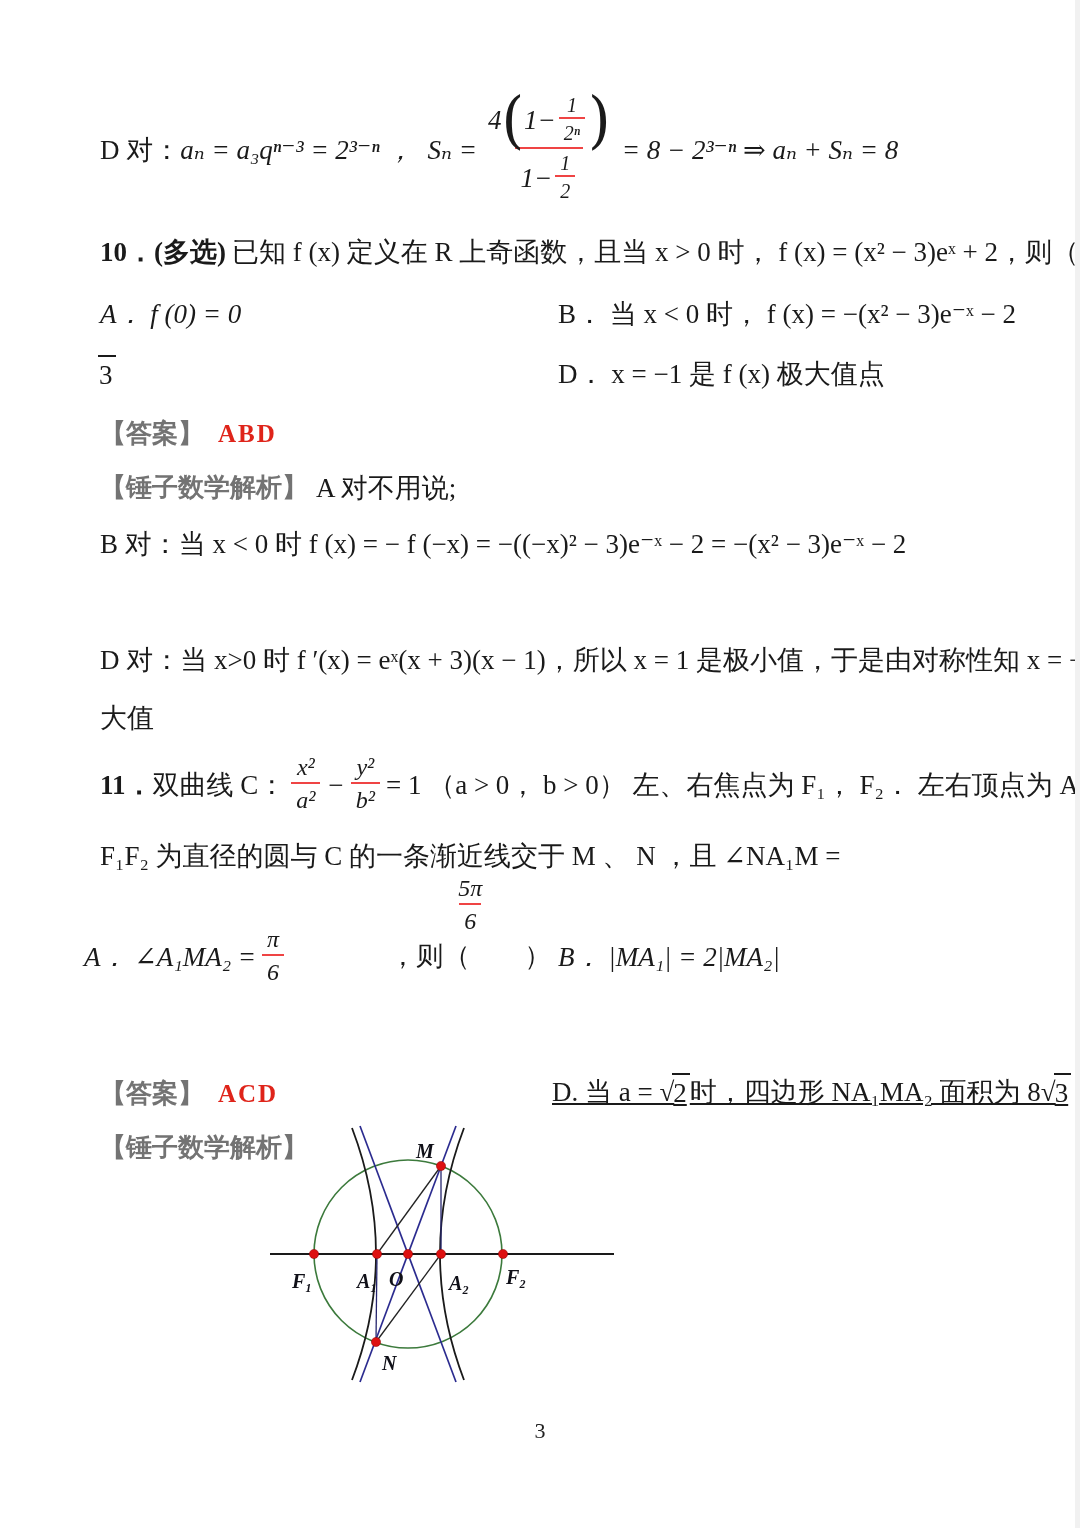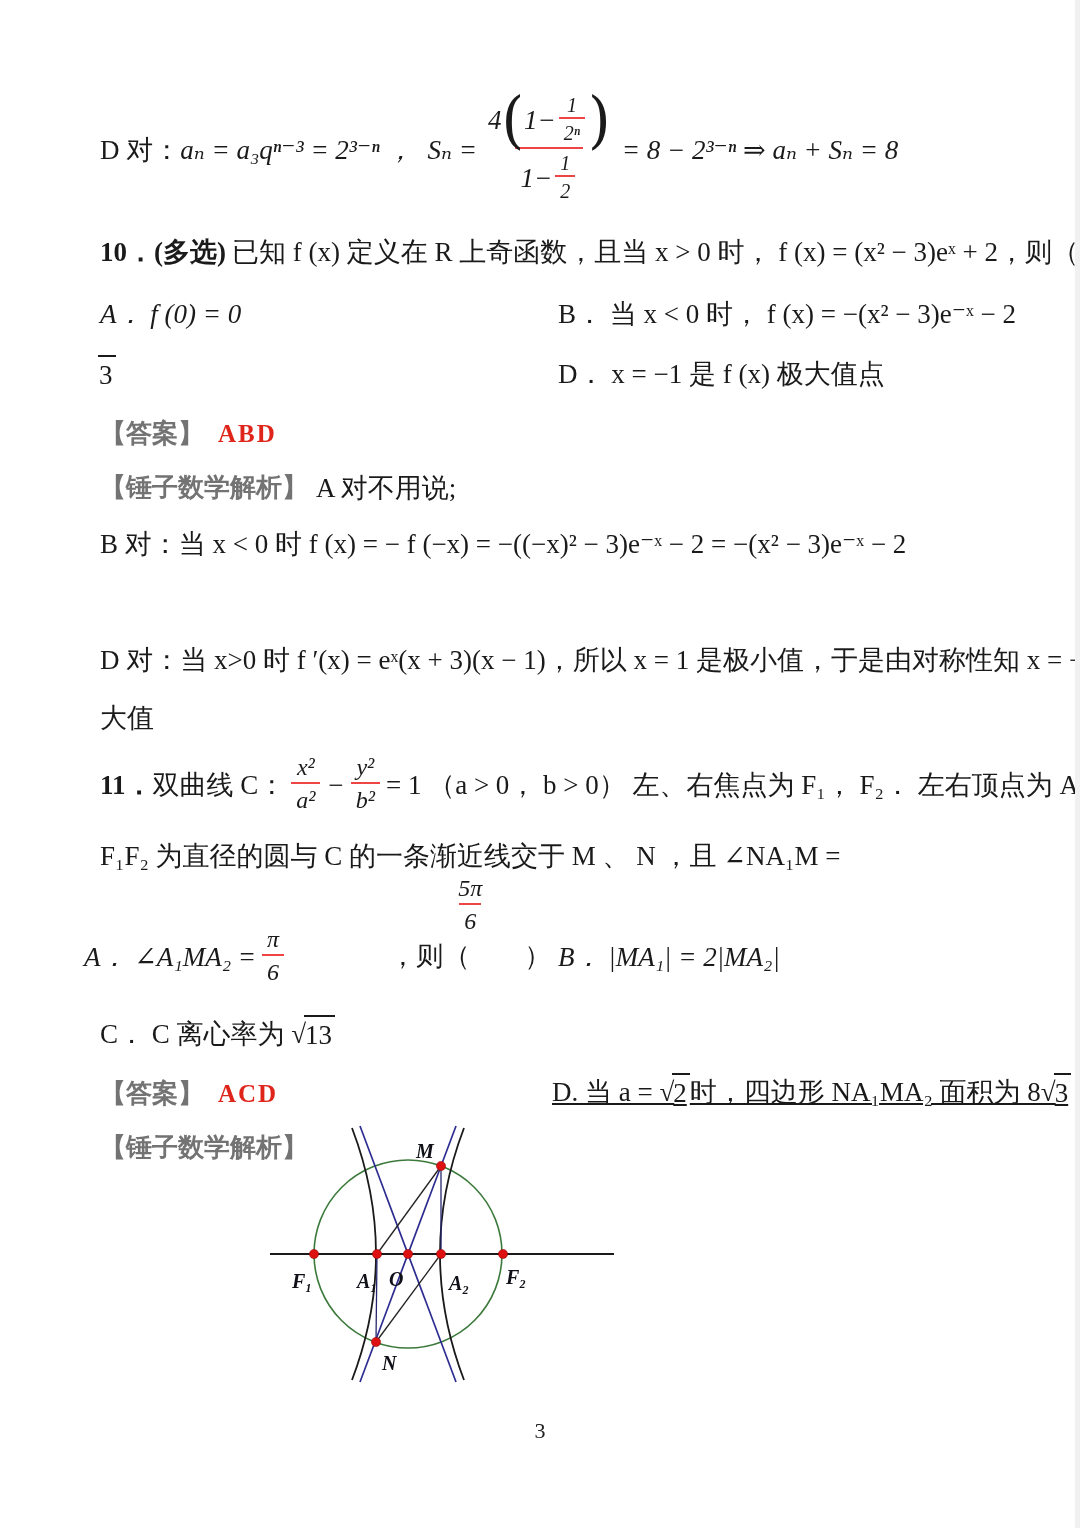--- a/index.html
+++ b/index.html
@@ -136,24 +136,20 @@
     <span class="m">A． ∠A₁MA₂ =</span>
     <span class="frac f24 m">
       <span class="n">π</span>
       <span class="d">6</span>
     </span>
   </div>
   <div class="row" style="top:922px;left:558px;height:70px;">
     <span class="m">B． |MA₁| = 2|MA₂|</span>
   </div>
 
-  <div class="row" style="top:1012px;left:100px;height:44px;">
-    <span>C． C 离心率为 √</span>
-      <span class="v">13</span>
-  </div>
   <div class="row" style="top:1070px;left:552px;height:44px;text-decoration:underline;">
     <span>D. 当 a = √</span>
       <span class="v">2</span>
       <span> 时，四边形 NA₁MA₂ 面积为 8√</span>
       <span class="v">3</span>
   </div>
 
   <div class="row" style="top:1074px;left:100px;height:40px;">
     <span class="red">【答案】</span>
     <span class="ansval">ACD</span>

